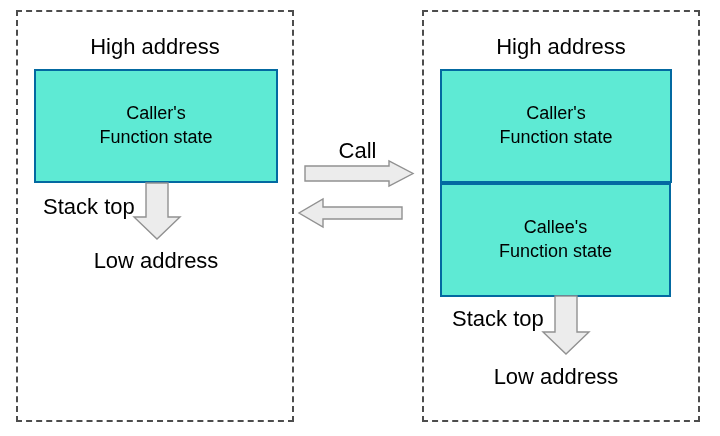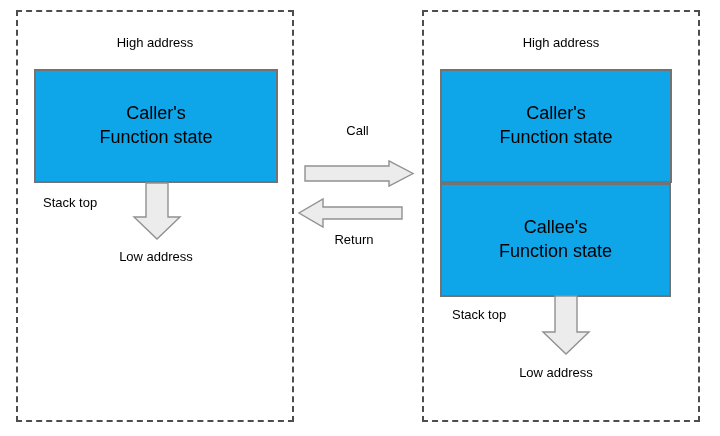--- a/index.html
+++ b/index.html
@@ -25,41 +25,41 @@
   .panel {
     position: absolute;
     border: 2px dashed #4d4d4d;
     box-sizing: border-box;
     background: transparent;
   }
 
   
   .state-box {
     position: absolute;
-    background: #0ea5e9;
-    border: 2px solid #737373;
+    background: #5eead4;
+    border: 2px solid #0369a1;
     box-sizing: border-box;
   }
   .state-box .box-label {
     position: absolute;
     left: 0;
     right: 0;
     top: 50%;
     transform: translateY(-50%);
     text-align: center;
     font-size: 18px;
     line-height: 1.32;
     color: #000000;
     white-space: pre-line;
   }
 
   
   .caption {
     position: absolute;
-    font-size: 13px;
+    font-size: 22px;
     line-height: 1;
     color: #000000;
     white-space: nowrap;
   }
   .caption.centered {
     text-align: center;
   }
 
   
   .arrow {
@@ -87,35 +87,34 @@
   <div class="arrow" style="left:134px; top:183px; width:46px; height:56px;">
     <svg width="46" height="56" viewBox="0 0 46 56">
       <polygon points="12,0 34,0 34,34 46,34 23,56 0,34 12,34" fill="#ececec" stroke="#919191" stroke-width="1.4" stroke-linejoin="miter"></polygon>
     </svg>
   </div>
 
   <div class="caption" style="left:43px; top:196px;">Stack top</div>
 
   <div class="caption centered" style="left:34px; top:250px; width:244px;">Low address</div>
 
-  <div class="caption centered" style="left:300px; top:124px; width:115px;">Call</div>
+  <div class="caption centered" style="left:300px; top:140px; width:115px;">Call</div>
 
   <div class="arrow" style="left:305px; top:161px; width:108px; height:25px;">
     <svg width="108" height="25" viewBox="0 0 108 25">
       <polygon points="0,5 84,5 84,0 108,12.5 84,25 84,20 0,20" fill="#ececec" stroke="#919191" stroke-width="1.4" stroke-linejoin="miter"></polygon>
     </svg>
   </div>
 
   <div class="arrow" style="left:299px; top:199px; width:103px; height:28px;">
     <svg width="103" height="28" viewBox="0 0 103 28">
       <polygon points="103,8 24,8 24,0 0,14 24,28 24,20 103,20" fill="#ececec" stroke="#919191" stroke-width="1.4" stroke-linejoin="miter"></polygon>
     </svg>
   </div>
 
-  <div class="caption centered" style="left:299px; top:233px; width:110px;">Return</div>
 
   <div class="panel" style="left:422px; top:10px; width:278px; height:412px;"></div>
 
   <div class="caption centered" style="left:422px; top:36px; width:278px;">High address</div>
 
   <div class="state-box" style="left:440px; top:69px; width:232px; height:114px;">
     <div class="box-label">Caller's
 Function state</div>
   </div>
 

